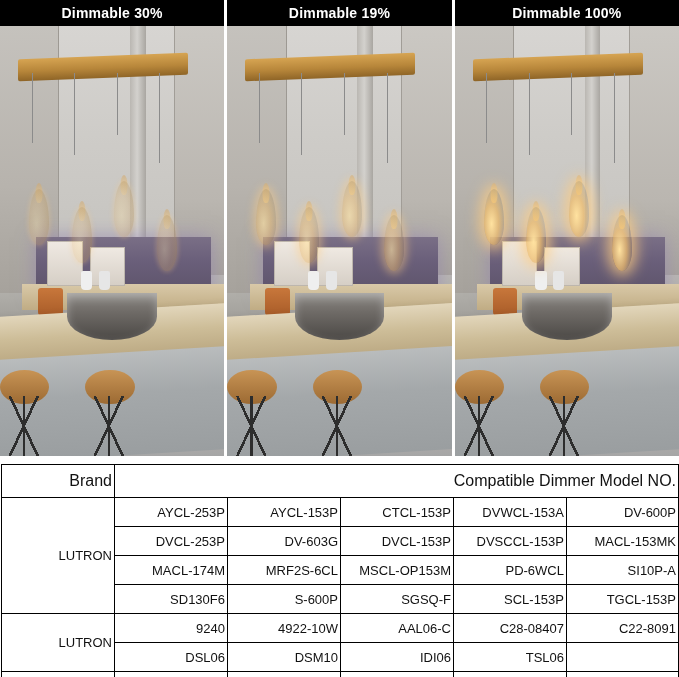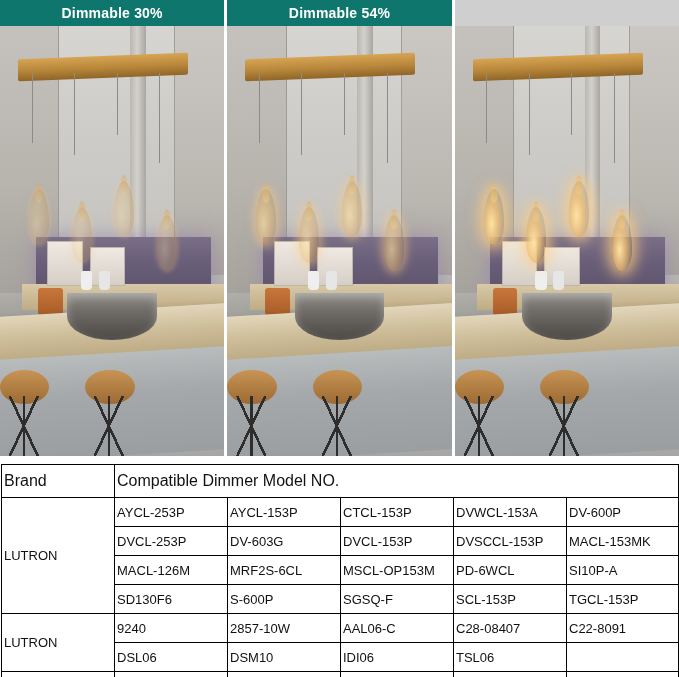--- a/index.html
+++ b/index.html
@@ -39,21 +39,21 @@
   }
   .panel-header {
     position: relative;
     z-index: 5;
     height: 26px;
     line-height: 26px;
     text-align: center;
     color: #ffffff;
     font-size: 14px;
     font-weight: bold;
-    background: #0f766e;
+    background: #000000;
     letter-spacing: 0.2px;
   }
   .scene {
     position: absolute;
     top: 26px;
     left: 0;
     width: 100%;
     height: 430px;
     overflow: hidden;
   }
@@ -243,21 +243,21 @@
     box-sizing: border-box;
   }
   table.compat {
     border-collapse: collapse;
     width: 677px;
     margin: 8px 1px 0 1px;
     table-layout: fixed;
   }
   table.compat td, table.compat th {
     border: 1px solid #000000;
-    text-align: left;
+    text-align: right;
     font-size: 13px;
     height: 28px;
     padding: 0 2px;
     font-weight: normal;
     color: #111;
     overflow: hidden;
     white-space: nowrap;
   }
   table.compat th {
     font-size: 16px;
@@ -316,21 +316,21 @@
             <div class="drop"></div>
           </div>
         <div class="pendant" style="--glow:0.32;left:70%;top:44%">
             <div class="tip"></div>
             <div class="drop"></div>
           </div>
       </div>
     </div>
 
     <div class="panel">
-      <div class="panel-header">Dimmable 54%</div>
+      <div class="panel-header">Dimmable 19%</div>
       <div class="scene" style="--glow:0.62">
         <div class="wall"></div>
         <div class="cabinet-left"></div>
         <div class="cabinet-right"></div>
         <div class="column"></div>
         <div class="backsplash"></div>
         <div class="counter-back"></div>
         <div class="frame a"></div>
         <div class="frame b"></div>
         <div class="cup c1"></div>
@@ -363,20 +363,21 @@
             <div class="drop"></div>
           </div>
         <div class="pendant" style="--glow:0.62;left:70%;top:44%">
             <div class="tip"></div>
             <div class="drop"></div>
           </div>
       </div>
     </div>
 
     <div class="panel">
+      <div class="panel-header">Dimmable 100%</div>
       <div class="scene" style="--glow:1">
         <div class="wall"></div>
         <div class="cabinet-left"></div>
         <div class="cabinet-right"></div>
         <div class="column"></div>
         <div class="backsplash"></div>
         <div class="counter-back"></div>
         <div class="frame a"></div>
         <div class="frame b"></div>
         <div class="cup c1"></div>
@@ -443,37 +444,37 @@
             <td>DV-600P</td>
           </tr>
           <tr>
             <td>DVCL-253P</td>
             <td>DV-603G</td>
             <td>DVCL-153P</td>
             <td>DVSCCL-153P</td>
             <td>MACL-153MK</td>
           </tr>
           <tr>
-            <td>MACL-126M</td>
+            <td>MACL-174M</td>
             <td>MRF2S-6CL</td>
             <td>MSCL-OP153M</td>
             <td>PD-6WCL</td>
             <td>SI10P-A</td>
           </tr>
           <tr>
             <td>SD130F6</td>
             <td>S-600P</td>
             <td>SGSQ-F</td>
             <td>SCL-153P</td>
             <td>TGCL-153P</td>
           </tr>
           <tr>
             <td class="brand" rowspan="2">LUTRON</td>
             <td>9240</td>
-            <td>2857-10W</td>
+            <td>4922-10W</td>
             <td>AAL06-C</td>
             <td>C28-08407</td>
             <td>C22-8091</td>
           </tr>
           <tr>
             <td>DSL06</td>
             <td>DSM10</td>
             <td>IDI06</td>
             <td>TSL06</td>
             <td></td>

